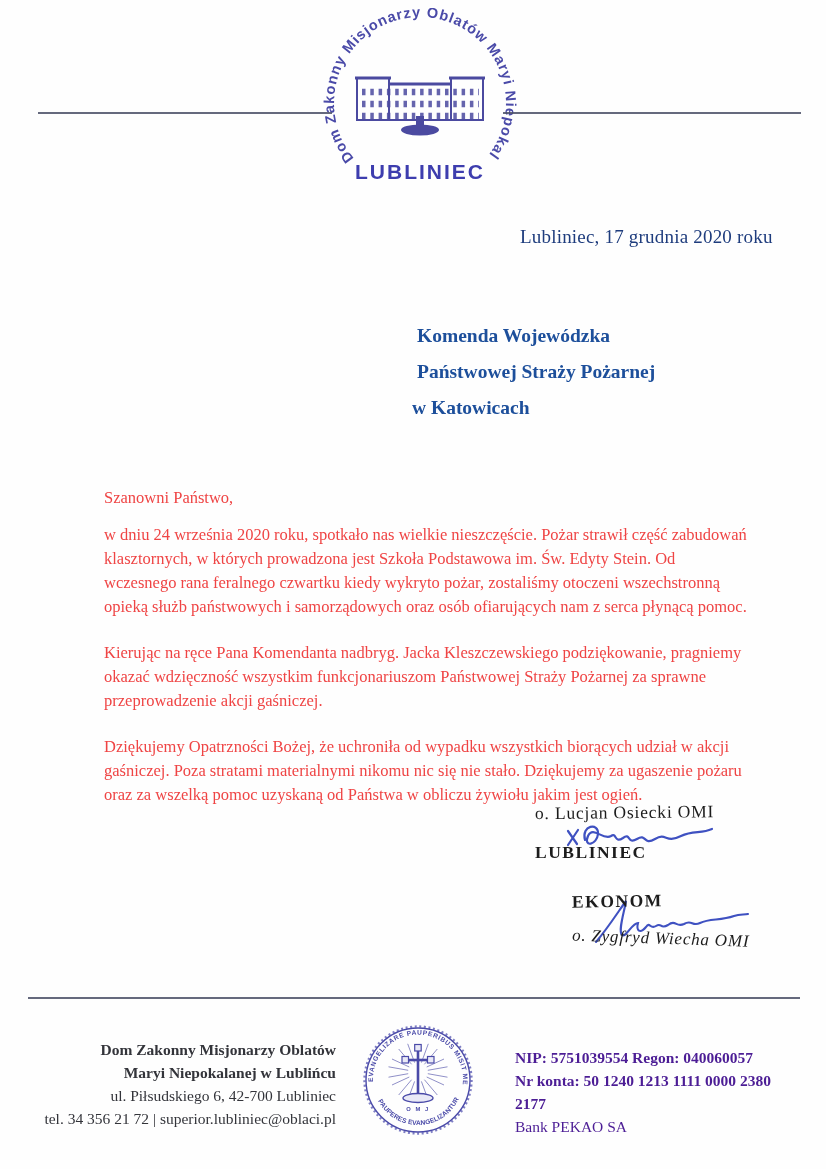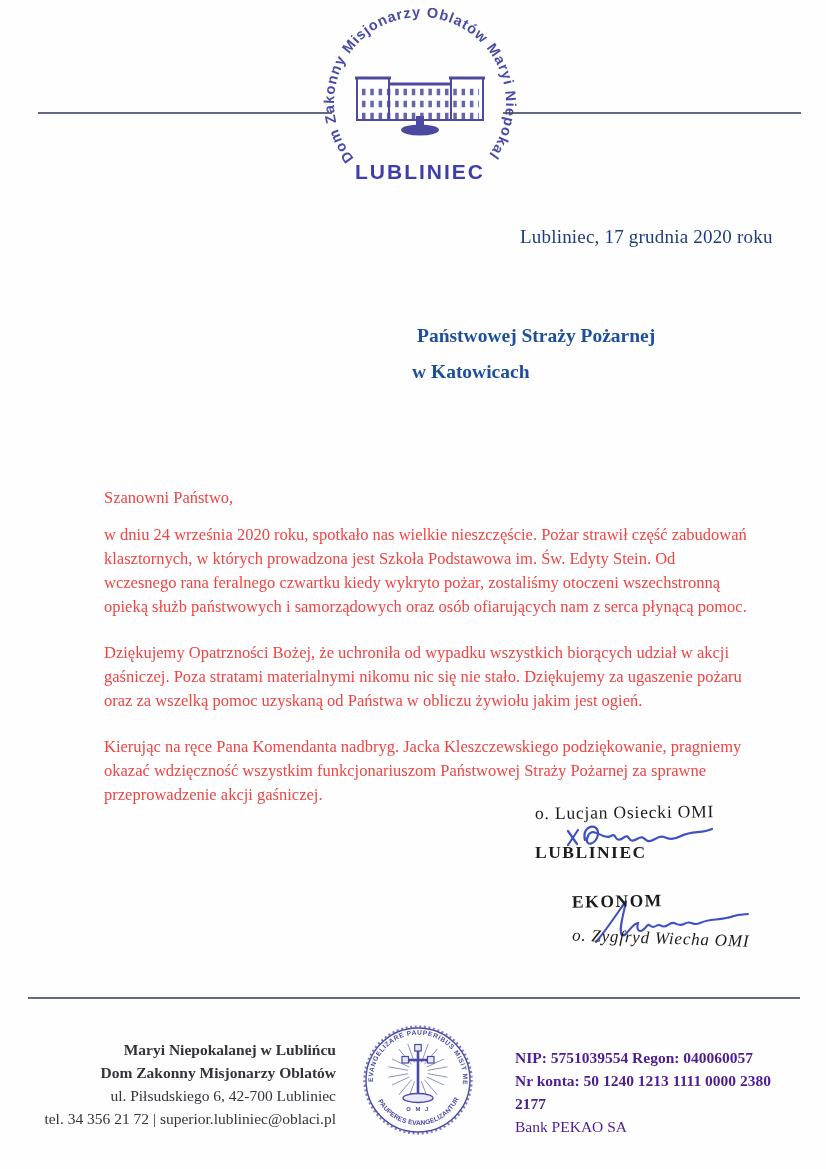--- a/index.html
+++ b/index.html
@@ -88,29 +88,30 @@
       <text x="115" y="171" text-anchor="middle" font-size="21" font-weight="bold" letter-spacing="2" fill="#3d3dae">LUBLINIEC</text>
     </svg>
   </div>
 
   <div class="rule rule-left"></div>
   <div class="rule rule-right"></div>
 
   <div class="dateline">Lubliniec, 17 grudnia 2020 roku</div>
 
   <div class="recipient">
+    <div class="r1">Komenda Wojewódzka</div>
     <div class="r2">Państwowej Straży Pożarnej</div>
     <div class="r3">w Katowicach</div>
   </div>
 
   <div class="letter-body">
     <p class="salutation">Szanowni Państwo,</p>
     <p>w dniu 24 września 2020 roku, spotkało nas wielkie nieszczęście. Pożar strawił część zabudowań klasztornych, w których prowadzona jest Szkoła Podstawowa im. Św. Edyty Stein. Od wczesnego rana feralnego czwartku kiedy wykryto pożar, zostaliśmy otoczeni wszechstronną opieką służb państwowych i samorządowych oraz osób ofiarujących nam z serca płynącą pomoc.</p>
+    <p>Kierując na ręce Pana Komendanta nadbryg. Jacka Kleszczewskiego podziękowanie, pragniemy okazać wdzięczność wszystkim funkcjonariuszom Państwowej Straży Pożarnej za sprawne przeprowadzenie akcji gaśniczej.</p>
     <p>Dziękujemy Opatrzności Bożej, że uchroniła od wypadku wszystkich biorących udział w akcji gaśniczej. Poza stratami materialnymi nikomu nic się nie stało. Dziękujemy za ugaszenie pożaru oraz za wszelką pomoc uzyskaną od Państwa w obliczu żywiołu jakim jest ogień.</p>
-    <p>Kierując na ręce Pana Komendanta nadbryg. Jacka Kleszczewskiego podziękowanie, pragniemy okazać wdzięczność wszystkim funkcjonariuszom Państwowej Straży Pożarnej za sprawne przeprowadzenie akcji gaśniczej.</p>
   </div>
 
   <div class="sig-block sig-superior">
     <div class="stamp-name">o. Lucjan Osiecki OMI</div>
     <svg class="script" width="150" height="40" viewBox="0 0 150 40">
       <g stroke="#3f51c1" stroke-width="2.2" fill="none" stroke-linecap="round">
         <path d="M3,28 L13,13 M12,27 L3,14"></path>
         <path d="M20,23 C16,8 34,5 33,17 C32,28 18,31 23,19 C28,8 38,24 46,19 C52,15 49,27 58,21 C66,15 62,28 72,22 C82,16 78,29 90,22 C102,15 100,27 116,19 C128,13 136,17 147,12"></path>
       </g>
     </svg>
@@ -123,22 +124,22 @@
       <g stroke="#3f51c1" stroke-width="2.1" fill="none" stroke-linecap="round">
         <path d="M4,45 C16,31 28,12 34,4 C32,16 26,34 30,38 C34,41 40,26 46,26 C44,34 48,37 54,30 C58,24 58,33 64,29 C70,25 68,33 76,28 C84,22 84,31 92,27 C100,22 100,30 108,26 C118,21 128,24 142,19 C148,17 152,18 156,17"></path>
       </g>
     </svg>
     <div class="stamp-name">o. Zygfryd Wiecha OMI</div>
   </div>
 
   <div class="rule rule-footer"></div>
 
   <div class="footer-address">
+    <div class="b">Dom Zakonny Misjonarzy Oblatów</div>
     <div class="b">Maryi Niepokalanej w Lublińcu</div>
-    <div class="b">Dom Zakonny Misjonarzy Oblatów</div>
     <div>ul. Piłsudskiego 6, 42-700 Lubliniec</div>
     <div>tel. 34 356 21 72 | superior.lubliniec@oblaci.pl</div>
   </div>
 
   <div class="seal-wrap">
     <svg width="120" height="140" viewBox="0 0 120 140">
       <defs>
         <path id="sealTop" d="M 15.2 61.9 A 45 45 0 1 1 104.8 61.9" fill="none"></path>
         <path id="sealBottom" d="M 19.2 77 A 45 45 0 0 0 100.8 77" fill="none"></path>
       </defs>

